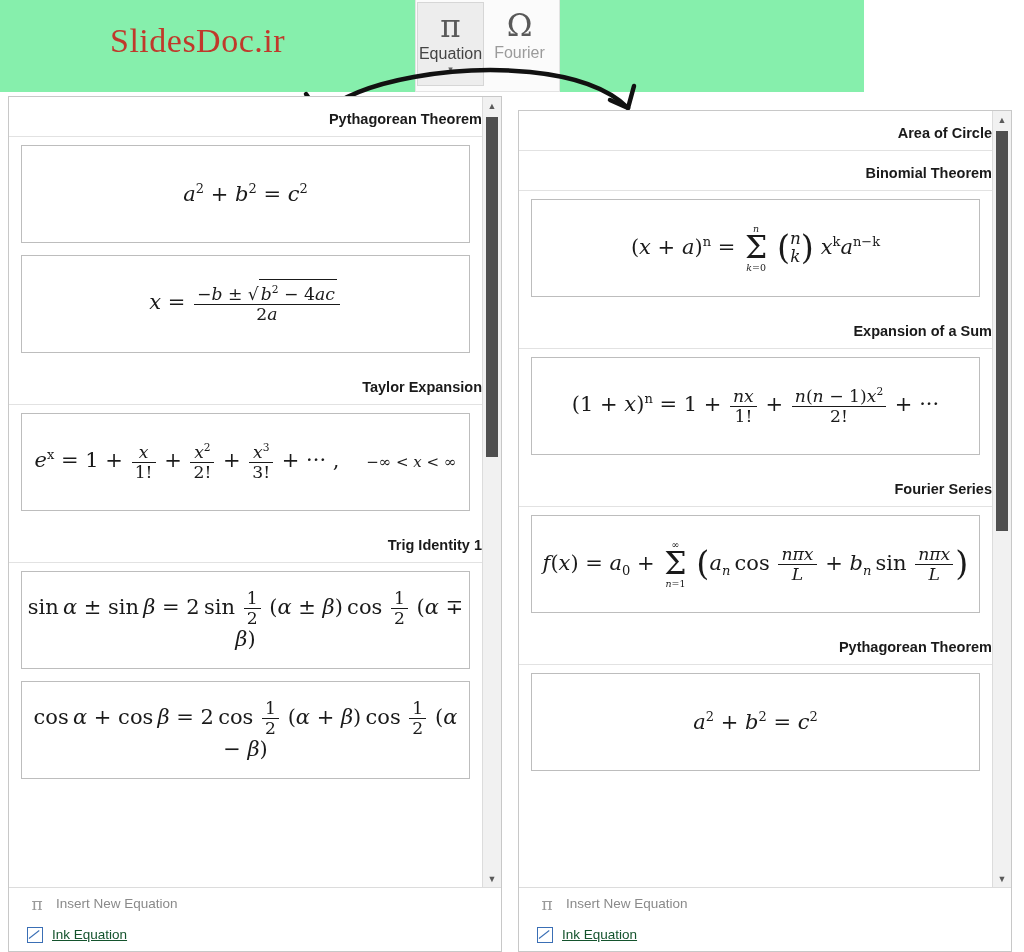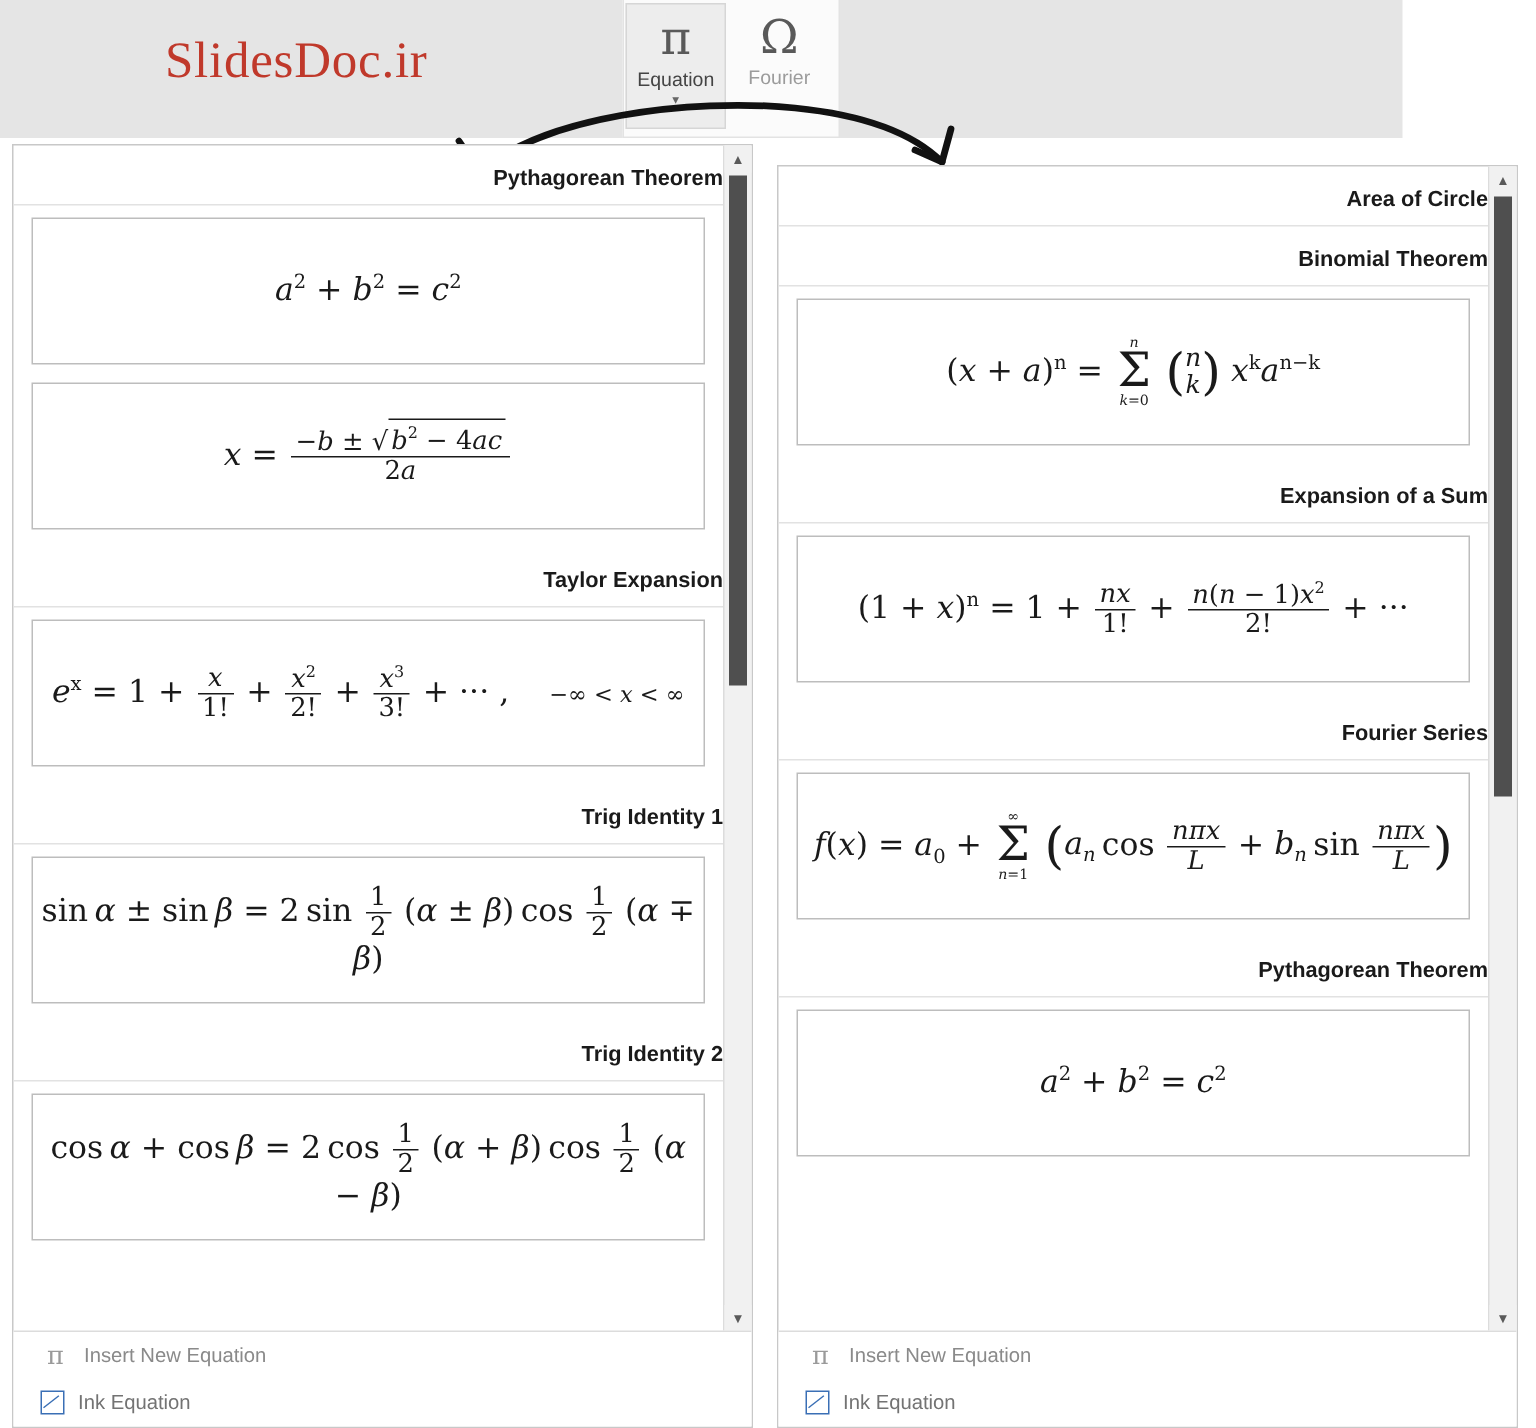--- a/index.html
+++ b/index.html
@@ -5,22 +5,22 @@
   html,body{margin:0;padding:0;}
   body{
     width:1024px;height:952px;
     background:#ffffff;
     font-family:"Liberation Sans", sans-serif;
     position:relative;
     overflow:hidden;
   }
   
   .banner{
-    position:absolute;left:0;top:0;width:935px;height:92px;
-    background:#e5e5e5;
+    position:absolute;left:0;top:0;width:864px;height:92px;
+    background:#86efac;
   }
   .brand{
     position:absolute;left:110px;top:22px;
     font-family:"Liberation Serif", serif;
     font-size:34px;color:#c0392b;letter-spacing:.5px;
   }
   .farsi{
     position:absolute;right:14px;top:18px;
     font-size:31px;color:#2f5fcf;direction:rtl;
     font-family:"DejaVu Sans", sans-serif;
@@ -34,21 +34,21 @@
   .rb-btn{
     position:absolute;top:2px;width:67px;height:84px;
     text-align:center;box-sizing:border-box;
   }
   .rb-btn.eq{left:1px;background:#ededed;border:1px solid #d6d6d6;}
   .rb-btn.sym{left:70px;}
   .rb-glyph{
     display:block;margin-top:6px;
     font-family:"DejaVu Serif", serif;font-size:31px;color:#595959;line-height:34px;
   }
-  .rb-label{display:block;font-size:13px;color:#444;margin-top:2px;}
+  .rb-label{display:block;font-size:16px;color:#444;margin-top:2px;}
   .rb-label.dim{color:#9b9b9b;}
   .rb-caret{display:block;font-size:9px;color:#666;margin-top:1px;}
 
   
   .panel{
     position:absolute;
     background:#ffffff;
     border:1px solid #c8c8c8;
     box-sizing:border-box;
   }
@@ -95,21 +95,21 @@
 
   
   .cmds{
     position:absolute;left:0;right:0;bottom:0;height:63px;
     border-top:1px solid #dcdcdc;background:#fff;
   }
   .cmd{
     display:flex;align-items:center;height:31px;padding-left:18px;
     font-size:13.5px;color:#8a8a8a;
   }
-  .cmd.active{color:#737373;}
+  .cmd.active{color:#14532d;text-decoration:underline;}
   .cmd .ci{
     width:20px;margin-right:9px;display:inline-block;text-align:center;
     font-family:"DejaVu Serif", serif;font-size:17px;color:#9a9a9a;
   }
   .ink-icon{
     width:16px;height:16px;border:1px solid #3a6fb5;box-sizing:border-box;
     display:inline-block;position:relative;background:#fff;margin-right:9px;
   }
   .ink-icon:after{
     content:"";position:absolute;left:1px;top:10px;width:13px;height:1px;background:#3a6fb5;
@@ -200,21 +200,20 @@
     <div class="formula-box">
       <div class="formula">
         sin <i>α</i> ± sin <i>β</i> = 2 sin
         <span class="frac"><span class="num">1</span><span class="den">2</span></span>
         (<i>α</i> ± <i>β</i>) cos
         <span class="frac"><span class="num">1</span><span class="den">2</span></span>
         (<i>α</i> ∓ <i>β</i>)
       </div>
     </div>
 
-    <div class="grp-title">Trig Identity 2</div>
     <div class="formula-box">
       <div class="formula">
         cos <i>α</i> + cos <i>β</i> = 2 cos
         <span class="frac"><span class="num">1</span><span class="den">2</span></span>
         (<i>α</i> + <i>β</i>) cos
         <span class="frac"><span class="num">1</span><span class="den">2</span></span>
         (<i>α</i> − <i>β</i>)
       </div>
     </div>
   </div>

